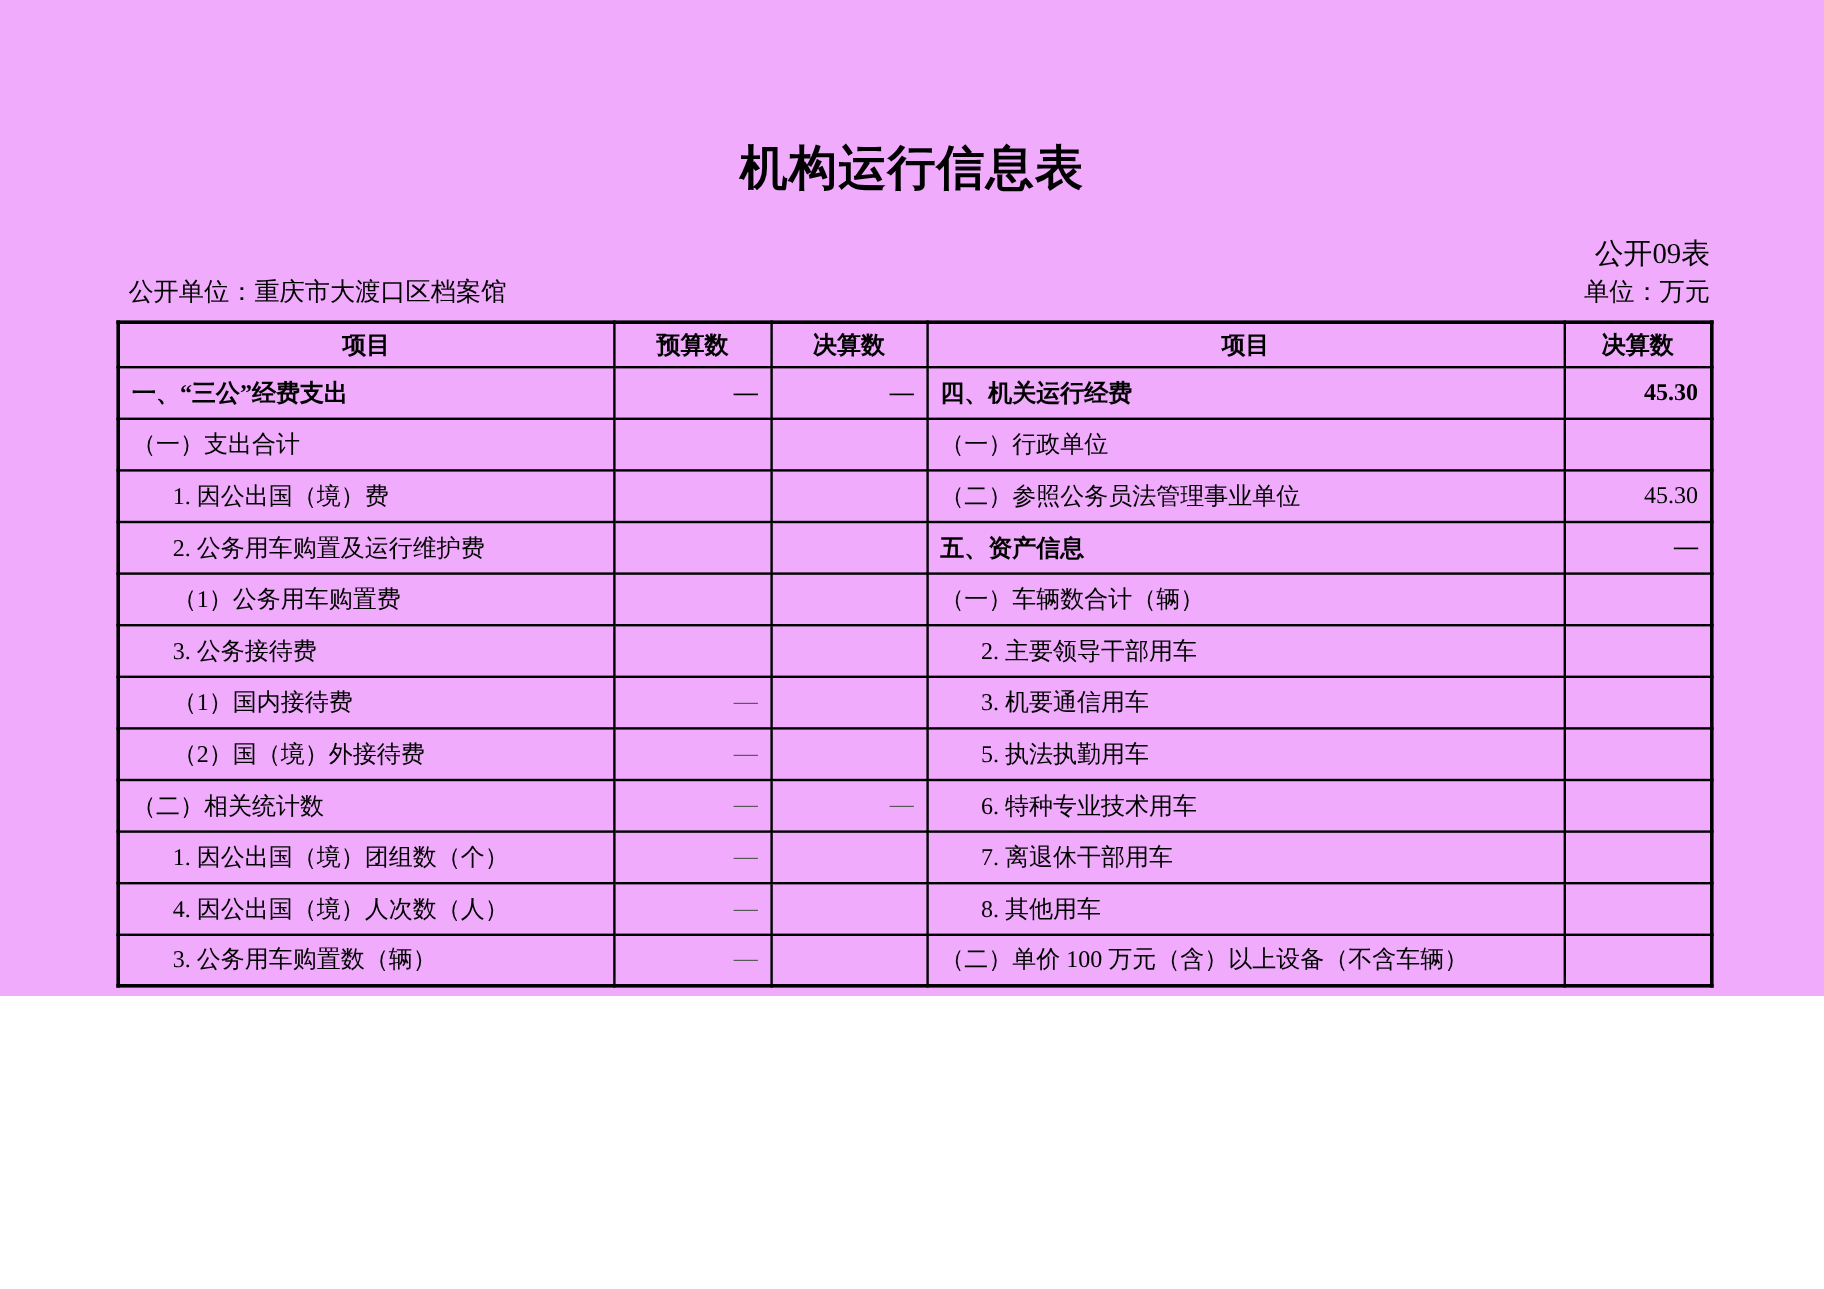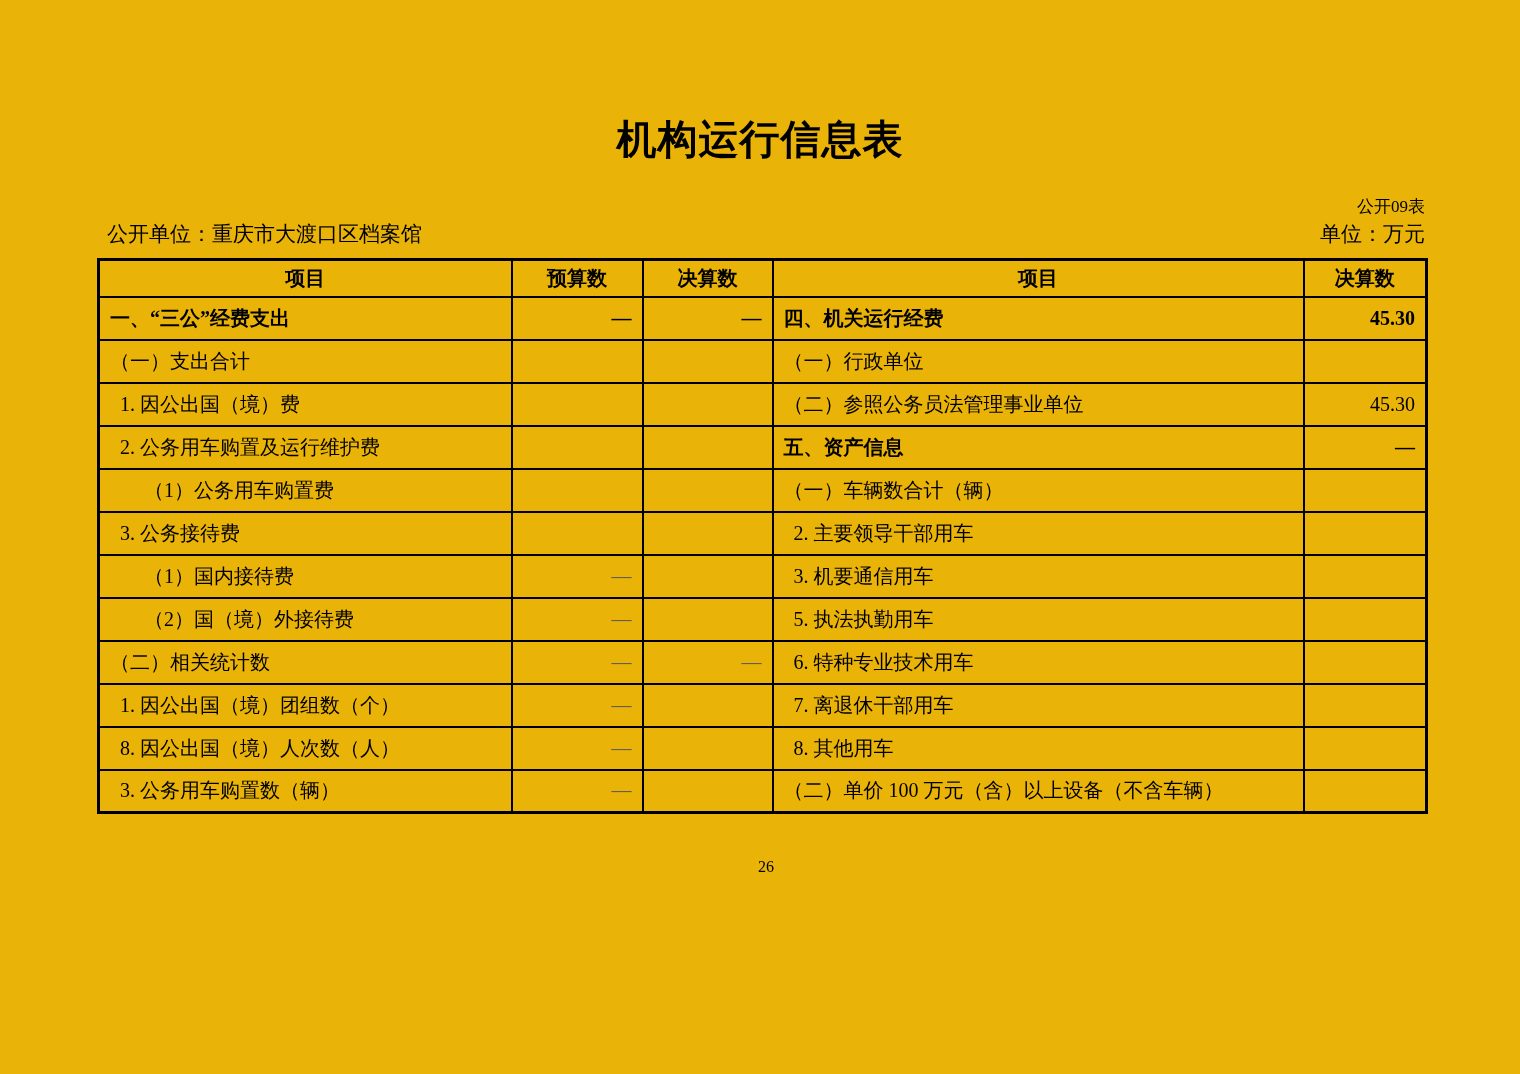--- a/index.html
+++ b/index.html
@@ -1,37 +1,37 @@
 <!DOCTYPE html>
 <html lang="zh"><head>
 <meta charset="utf-8">
 <style>
   html, body { margin: 0; padding: 0; background: #ffffff; }
   .page {
     position: relative;
     width: 1520px;
-    height: 1074px;
-    background: #eab308;
+    height: 830px;
+    background: #f0abfc;
     color: #000;
     font-family: "Liberation Serif", "DejaVu Serif", serif;
     overflow: hidden;
   }
   .title {
     margin: 0;
     padding-top: 112px;
     text-align: center;
     font-family: "Liberation Sans", "DejaVu Sans", sans-serif;
     font-size: 40px;
     font-weight: bold;
     letter-spacing: 1px;
   }
   .table-code {
     margin: 28px 95px 0 0;
     text-align: right;
-    font-size: 17px;
+    font-size: 24px;
   }
   .meta-row {
     display: flex;
     justify-content: space-between;
     align-items: baseline;
     margin: 2px 95px 10px 107px;
     font-size: 21px;
   }
   table.info-table {
     border-collapse: collapse;
@@ -48,21 +48,21 @@
     vertical-align: middle;
     font-size: 20px;
     font-weight: normal;
   }
   .info-table thead tr { height: 37px; }
   .info-table tbody tr { height: 43px; }
   .info-table thead th { text-align: center; font-weight: bold; }
   td.c-item { text-align: left; }
   td.c-num  { text-align: right; padding-right: 10px; font-variant-numeric: tabular-nums; }
   td.indent-0 { padding-left: 10px; }
-  td.indent-1 { padding-left: 20px; }
+  td.indent-1 { padding-left: 44px; }
   td.indent-2 { padding-left: 44px; }
   td.indent-3 { padding-left: 74px; }
   .info-table .bold { font-weight: bold; }
   td.dash { color: #595959; }
   td.dash.bold { color: #000; }
   .page-number {
     text-align: center;
     margin-top: 44px;
     font-size: 16px;
     margin-left: 12px;
@@ -176,21 +176,21 @@
 
   <tr>
     <td class="c-item indent-1"><span class="l-lbl">1. 因公出国（境）团组数（个）</span></td>
     <td class="c-num dash">—</td>
     <td class="c-num"></td>
     <td class="c-item indent-1"><span class="r-lbl">7. 离退休干部用车</span></td>
     <td class="c-num"></td>
   </tr>
 
   <tr>
-    <td class="c-item indent-1"><span class="l-lbl">8. 因公出国（境）人次数（人）</span></td>
+    <td class="c-item indent-1"><span class="l-lbl">4. 因公出国（境）人次数（人）</span></td>
     <td class="c-num dash">—</td>
     <td class="c-num"></td>
     <td class="c-item indent-1"><span class="r-lbl">8. 其他用车</span></td>
     <td class="c-num"></td>
   </tr>
 
   <tr>
     <td class="c-item indent-1"><span class="l-lbl">3. 公务用车购置数（辆）</span></td>
     <td class="c-num dash">—</td>
     <td class="c-num"></td>

